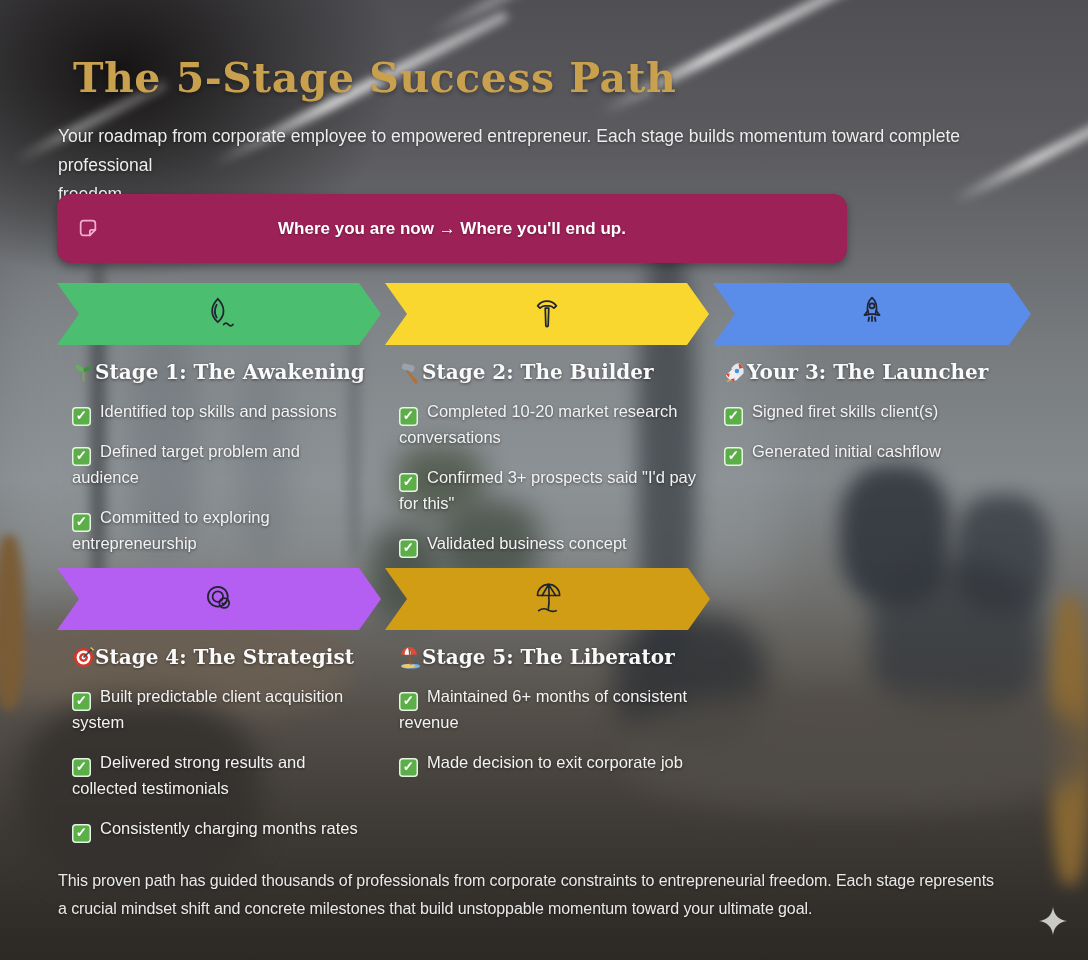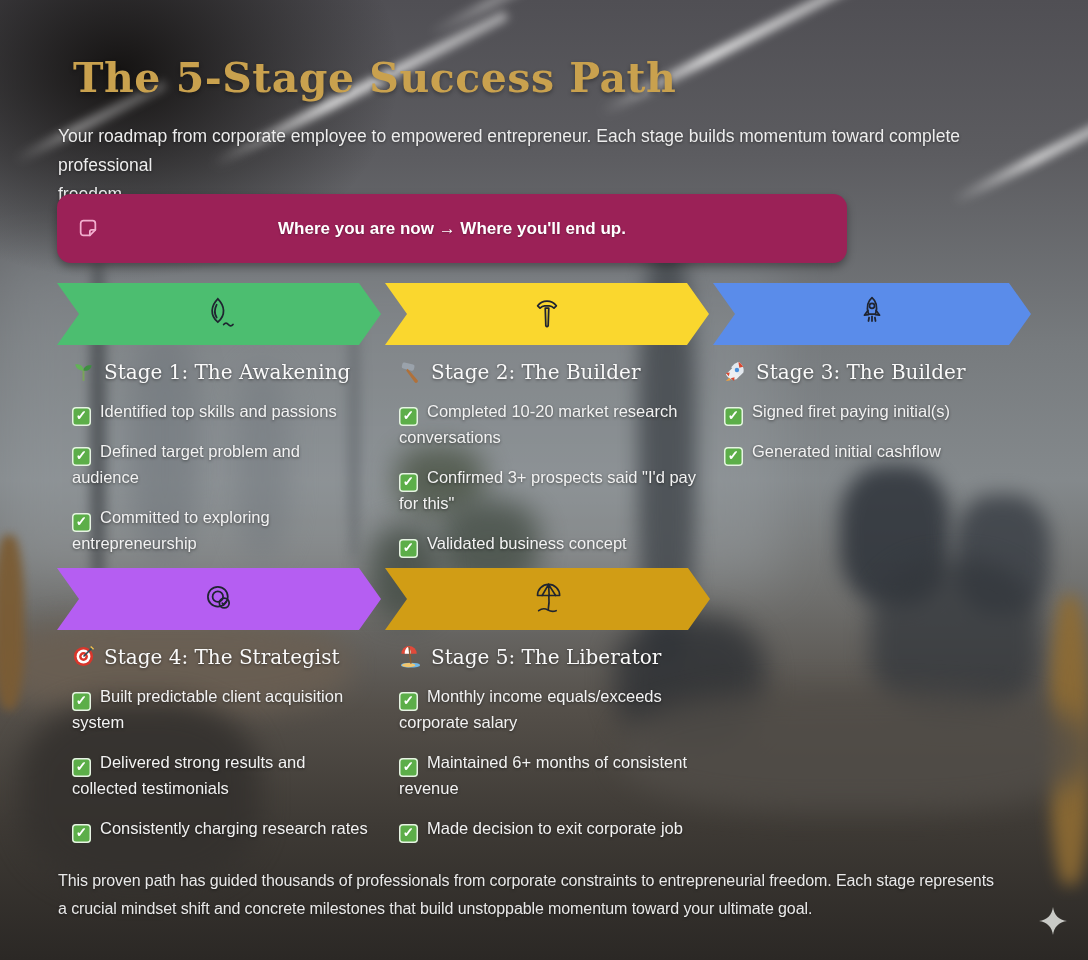--- a/index.html
+++ b/index.html
@@ -29,22 +29,22 @@
     box-shadow:0 4px 8px rgba(0,0,0,.35);}
   #banner .banner-text{position:absolute;left:0;top:0;width:100%;height:100%;
     display:flex;align-items:center;justify-content:center;
     color:#fff;font-weight:700;font-size:17px;text-shadow:0 1px 2px rgba(0,0,0,.3);}
   #banner .banner-icon{position:absolute;left:20px;top:23px;width:22px;height:22px;}
   .arrow{position:absolute;height:62px;display:flex;align-items:center;justify-content:center;
     clip-path:polygon(0% 0%,calc(100% - 22px) 0%,100% 50%,calc(100% - 22px) 100%,0% 100%,22px 50%);
     filter:drop-shadow(0 3px 3px rgba(0,0,0,.25));}
   .arrow svg{width:42px;height:42px;}
   .col{position:absolute;width:326px;color:#F2F2F2;text-shadow:0 1px 3px rgba(0,0,0,.5);}
-  .stage-head{display:flex;align-items:flex-start;gap:9px;margin:0 0 4px 0;
-    font-family:"DejaVu Serif",serif;font-weight:400;font-size:20px;color:#FAFAFA;}
+  .stage-head{display:flex;align-items:flex-end;margin:0 0 4px 0;
+    font-family:"DejaVu Serif",serif;font-weight:700;font-size:20px;color:#FAFAFA;}
   .stage-head svg{width:23px;height:23px;flex:0 0 auto;}
   .item{margin-top:14px;font-size:16.5px;line-height:26px;}
   .check{display:inline-flex;align-items:center;justify-content:center;width:19px;height:19px;
     margin-right:9px;border-radius:4px;background:#5CAE49;color:#fff;font-size:13.5px;font-weight:700;
     text-shadow:none;transform:translateY(3px);box-shadow:inset 0 0 0 1.5px rgba(255,255,255,.85);}
   .item-text{white-space:pre-line;}
   #page-footer{left:58px;top:867px;width:985px;font-size:16px;line-height:27.5px;
     letter-spacing:-.1px;color:#E9E9E9;text-shadow:0 1px 3px rgba(0,0,0,.5);white-space:pre-line;}
   #corner-sparkle{left:1038px;top:906px;width:30px;height:30px;}
 </style>
@@ -155,23 +155,23 @@
   <div class="col fg" style="left:724px;top:360px;">
     <div class="stage-head">
       <svg viewBox="0 0 24 24">
         <path d="M15 2 C19 4 21 8 20 13 L13 20 C8 21 4 19 2 15 L9 8 Z" fill="#ECEFF3" transform="rotate(0)"></path>
         <path d="M15 2 C19 4 21 8 20 13 L16.5 16.5 L7.5 7.5 L11 4 Z" fill="#E3E8EE"></path>
         <path d="M15 2 C17 3 18.5 4.5 20 7 L16 8 Z" fill="#D9472F"></path>
         <circle cx="13.5" cy="10.5" r="2.3" fill="#4A90D9"></circle>
         <path d="M6 13 L2 13.5 L5 17 Z M11 18 L10.5 22 L7 19 Z" fill="#D9472F"></path>
         <path d="M5.5 18.5 L2 22 L7 21 Z" fill="#F2A13B"></path>
       </svg>
-      <span>Stage 3: The Builder</span>
-    </div>
-    <div class="item"><span class="check">✓</span><span class="item-text">Signed firet paying initial(s)</span></div>
+      <span>Your 3: The Launcher</span>
+    </div>
+    <div class="item"><span class="check">✓</span><span class="item-text">Signed firet skills client(s)</span></div>
     <div class="item"><span class="check">✓</span><span class="item-text">Generated initial cashflow</span></div>
   </div>
 
   <div class="arrow fg" style="left: 57px; top: 568px; width: 324px; background: rgb(181, 94, 242);">
     <svg viewBox="0 0 36 36" fill="none" stroke="#1f2430" stroke-width="1.5" stroke-linecap="round">
       <circle cx="17" cy="16" r="8.5"></circle>
       <circle cx="17" cy="16" r="4.5"></circle>
       <circle cx="22.5" cy="21.5" r="4.2" fill="none"></circle>
       <path d="M20.8 21.5 l1.3 1.3 l2 -2.4"></path>
     </svg>
@@ -194,36 +194,34 @@
         <circle cx="12" cy="12" r="2" fill="#FFFFFF"></circle>
         <path d="M12 12 L21 3" stroke="#2B4D59" stroke-width="1.6"></path>
         <path d="M19.5 1.5 L22.5 4.5 L21 3 Z" fill="#F2C14E" stroke="#F2C14E" stroke-width="1.4"></path>
       </svg>
       <span>Stage 4: The Strategist</span>
     </div>
     <div class="item"><span class="check">✓</span><span class="item-text">Built predictable client acquisition
 system</span></div>
     <div class="item"><span class="check">✓</span><span class="item-text">Delivered strong results and
 collected testimonials</span></div>
-    <div class="item"><span class="check">✓</span><span class="item-text">Consistently charging research rates</span></div>
+    <div class="item"><span class="check">✓</span><span class="item-text">Consistently charging months rates</span></div>
   </div>
 
   <div class="col fg" style="left:399px;top:645px;">
     <div class="stage-head">
       <svg viewBox="0 0 24 24">
         <ellipse cx="12" cy="21" rx="10" ry="2.6" fill="#6FB7E8"></ellipse>
         <ellipse cx="10" cy="21" rx="7" ry="2.2" fill="#F2C66D"></ellipse>
         <path d="M2.5 9 a8 8 0 0 1 16 0 z" fill="#E04A3A"></path>
         <path d="M6 9 a8 8 0 0 1 3 -6.8 a8 8 0 0 1 3.5 6.8 z" fill="#FFFFFF"></path>
         <path d="M10.5 2.2 L12.5 19.5" stroke="#8A5A33" stroke-width="1.6"></path>
       </svg>
       <span>Stage 5: The Liberator</span>
     </div>
-    <div class="item"><span class="check">✓</span><span class="item-text">Monthly income equals/exceeds
-corporate salary</span></div>
     <div class="item"><span class="check">✓</span><span class="item-text">Maintained 6+ months of consistent
 revenue</span></div>
     <div class="item"><span class="check">✓</span><span class="item-text">Made decision to exit corporate job</span></div>
   </div>
 
   <div id="page-footer" class="fg">This proven path has guided thousands of professionals from corporate constraints to entrepreneurial freedom. Each stage represents
 a crucial mindset shift and concrete milestones that build unstoppable momentum toward your ultimate goal.</div>
 
   <svg id="corner-sparkle" class="fg" viewBox="0 0 30 30">
     <path d="M15 1 C16 9 21 14 29 15 C21 16 16 21 15 29 C14 21 9 16 1 15 C9 14 14 9 15 1 Z" fill="#C9CAC6"></path>

